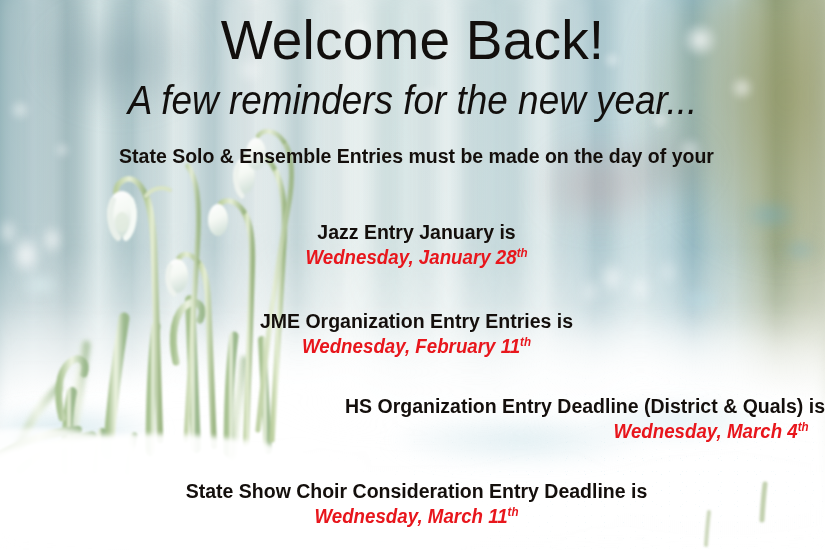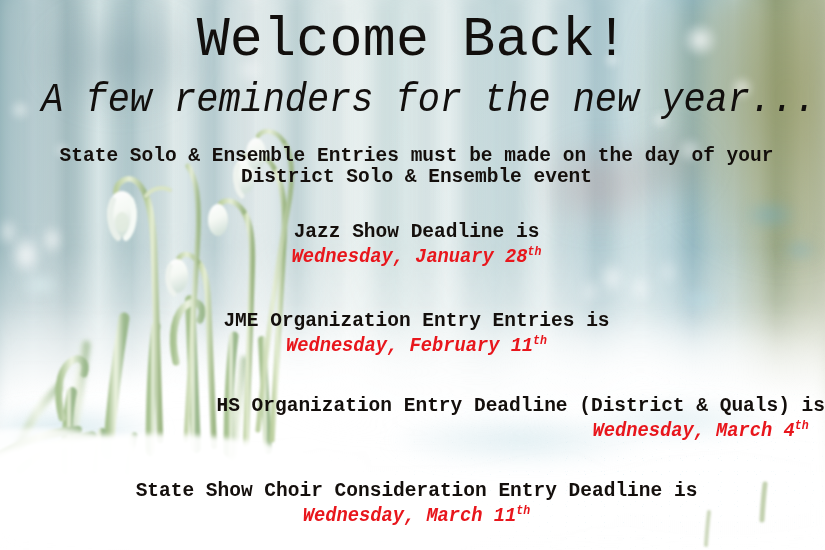--- a/index.html
+++ b/index.html
@@ -6,21 +6,21 @@
   html, body {
     margin: 0;
     padding: 0;
     background: #1a1a1a;
   }
   #poster {
     position: relative;
     width: 825px;
     height: 550px;
     overflow: hidden;
-    font-family: Liberation Mono, monospace;
+    font-family: Liberation Sans, sans-serif;
     background: #bef264;
     user-select: none;
   }
 
   
   .bg-layer { position: absolute; inset: 0; }
 
   
   .bg-base {
     background:
@@ -314,25 +314,24 @@
   </div>
 
   <div class="content">
 
     <div class="title line">Welcome Back!</div>
 
     <div class="subtitle line">A few reminders for the new year...</div>
 
     <div class="block" id="b-state">
       <div class="hdr line">State Solo &amp; Ensemble Entries must be made on the day of your</div>
-      <div class="hdr line">District Solo &amp; Ensemble event</div>
     </div>
 
     <div class="block" id="b-jazz">
-      <div class="hdr line">Jazz Show Deadline is</div>
+      <div class="hdr line">Jazz Entry January is</div>
       <div class="date line"><span>Wednesday, January 28</span><sup>th</sup></div>
     </div>
 
     <div class="block" id="b-jme">
       <div class="hdr line">JME Organization Entry Entries is</div>
       <div class="date line"><span>Wednesday, February 11</span><sup>th</sup></div>
     </div>
 
     <div class="block" id="b-hs">
       <div class="hdr line">HS Organization Entry Deadline (District &amp; Quals) is</div>

